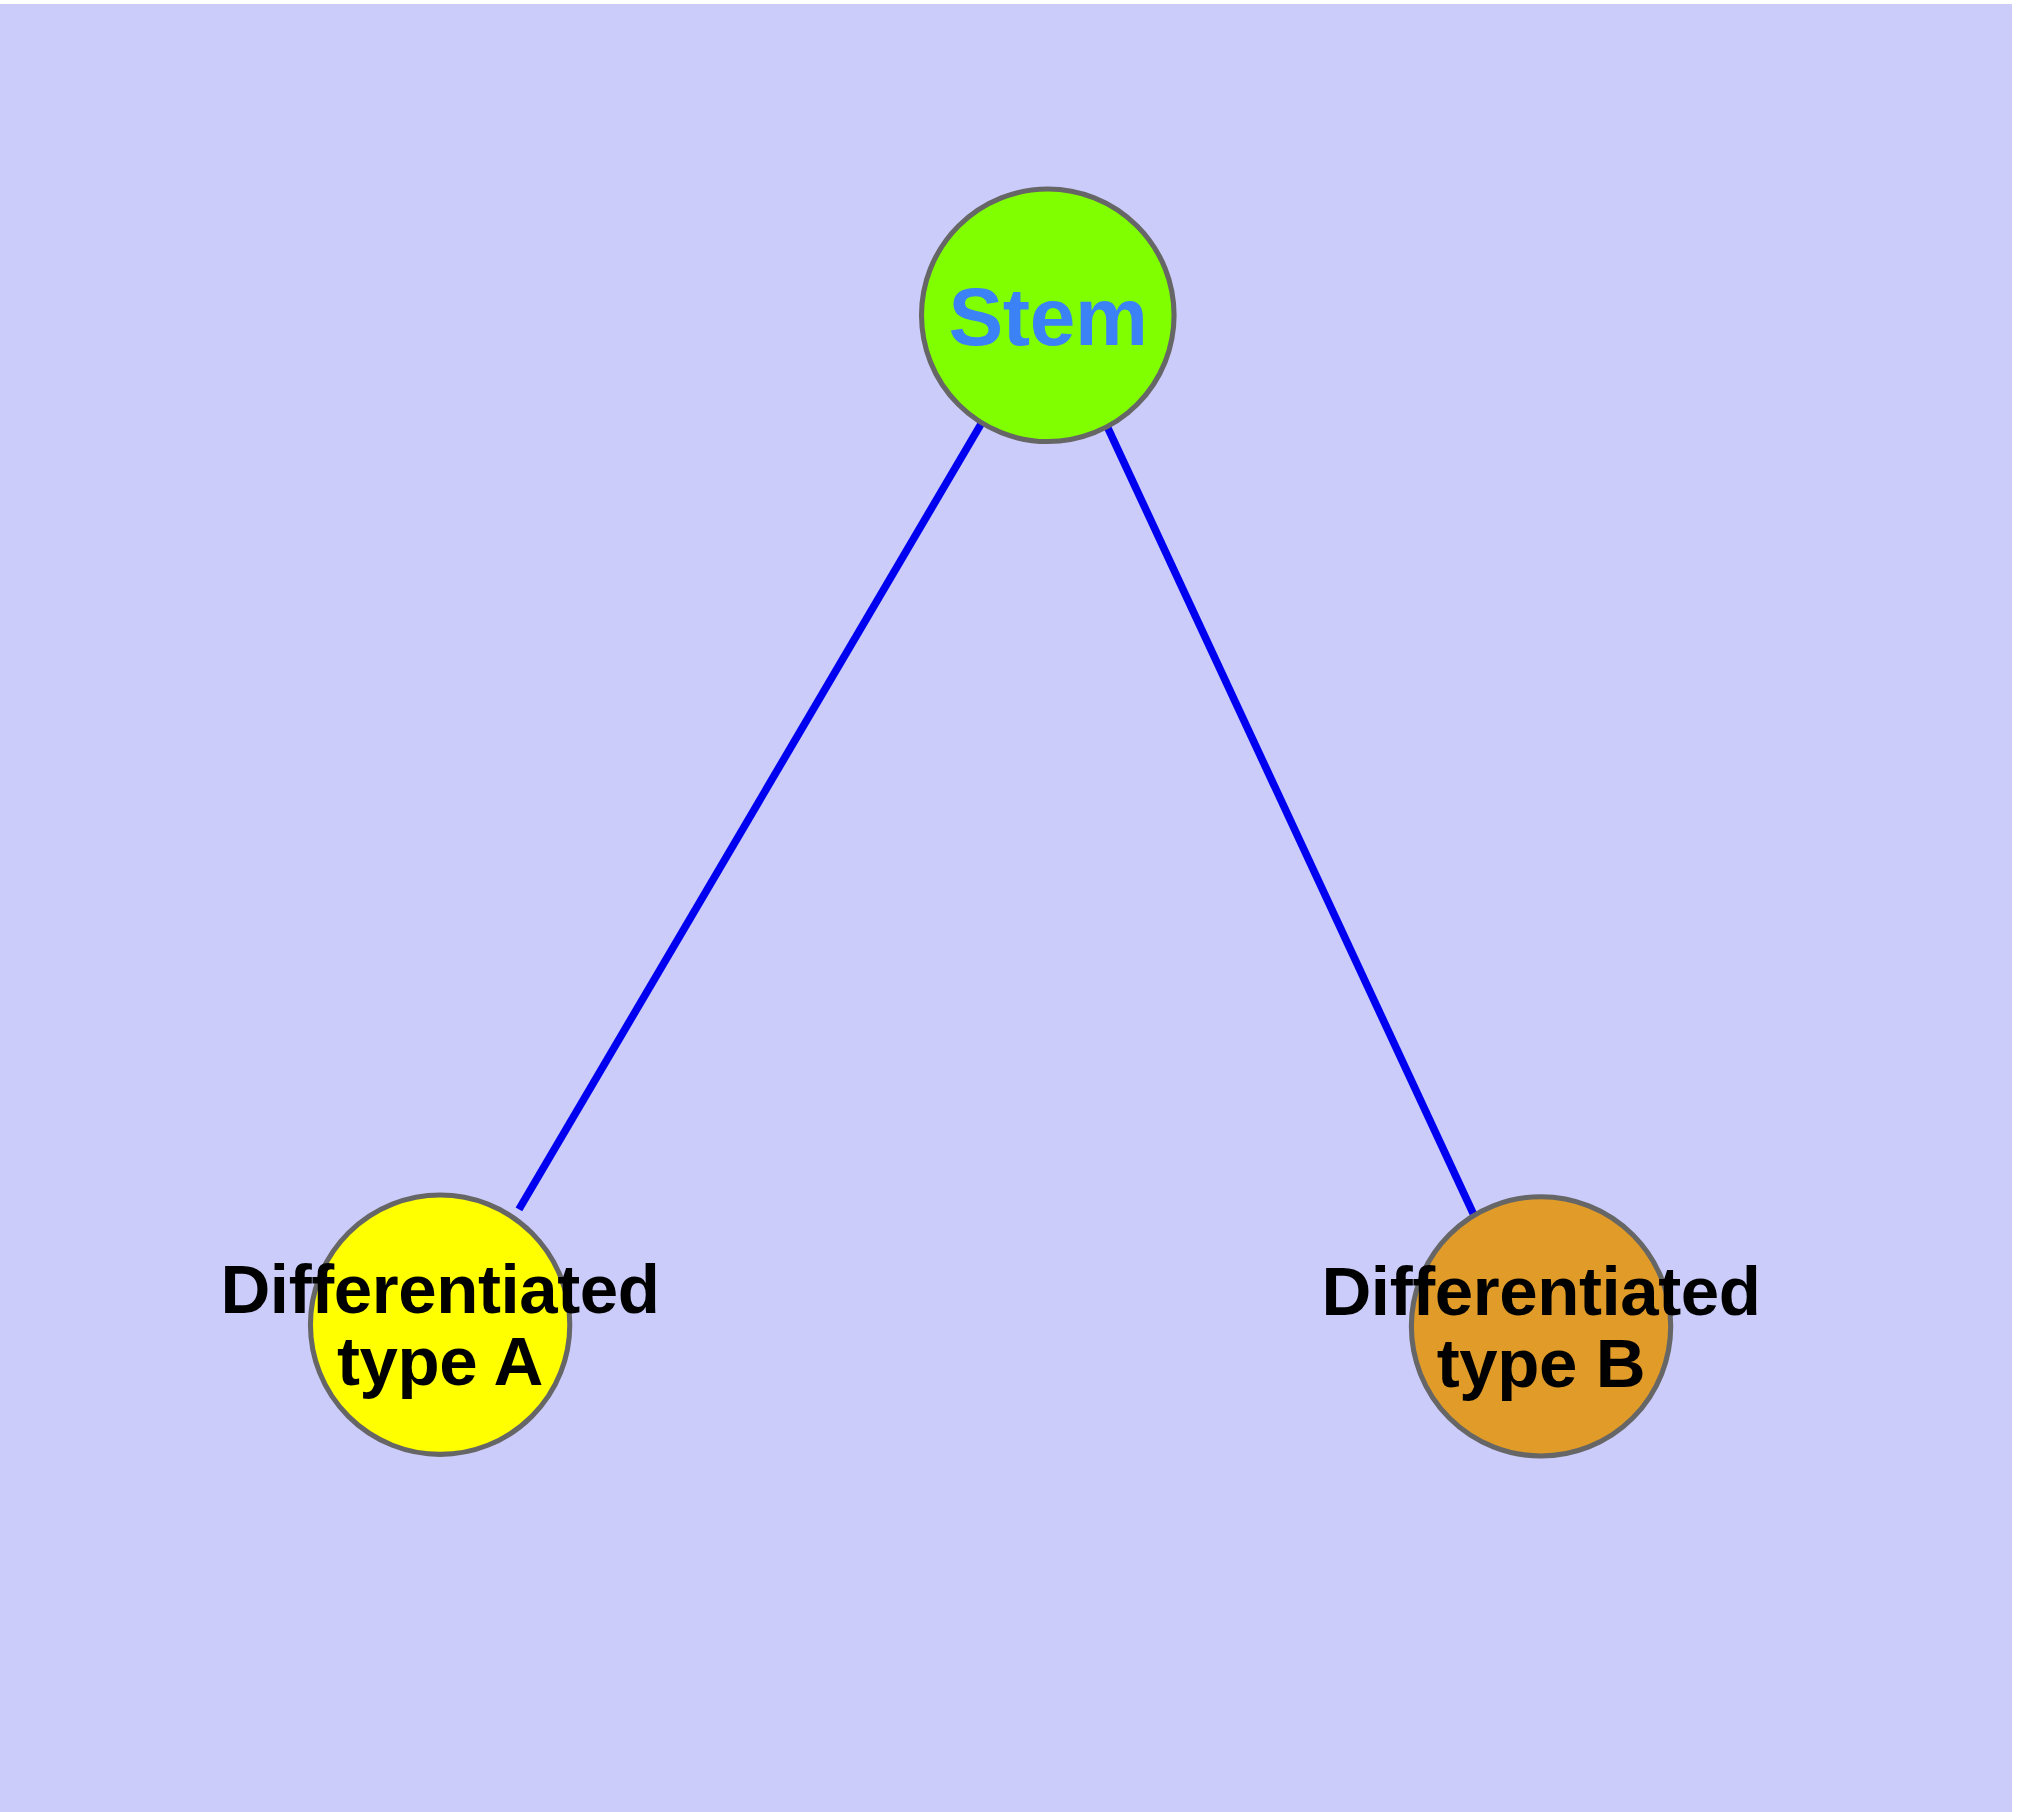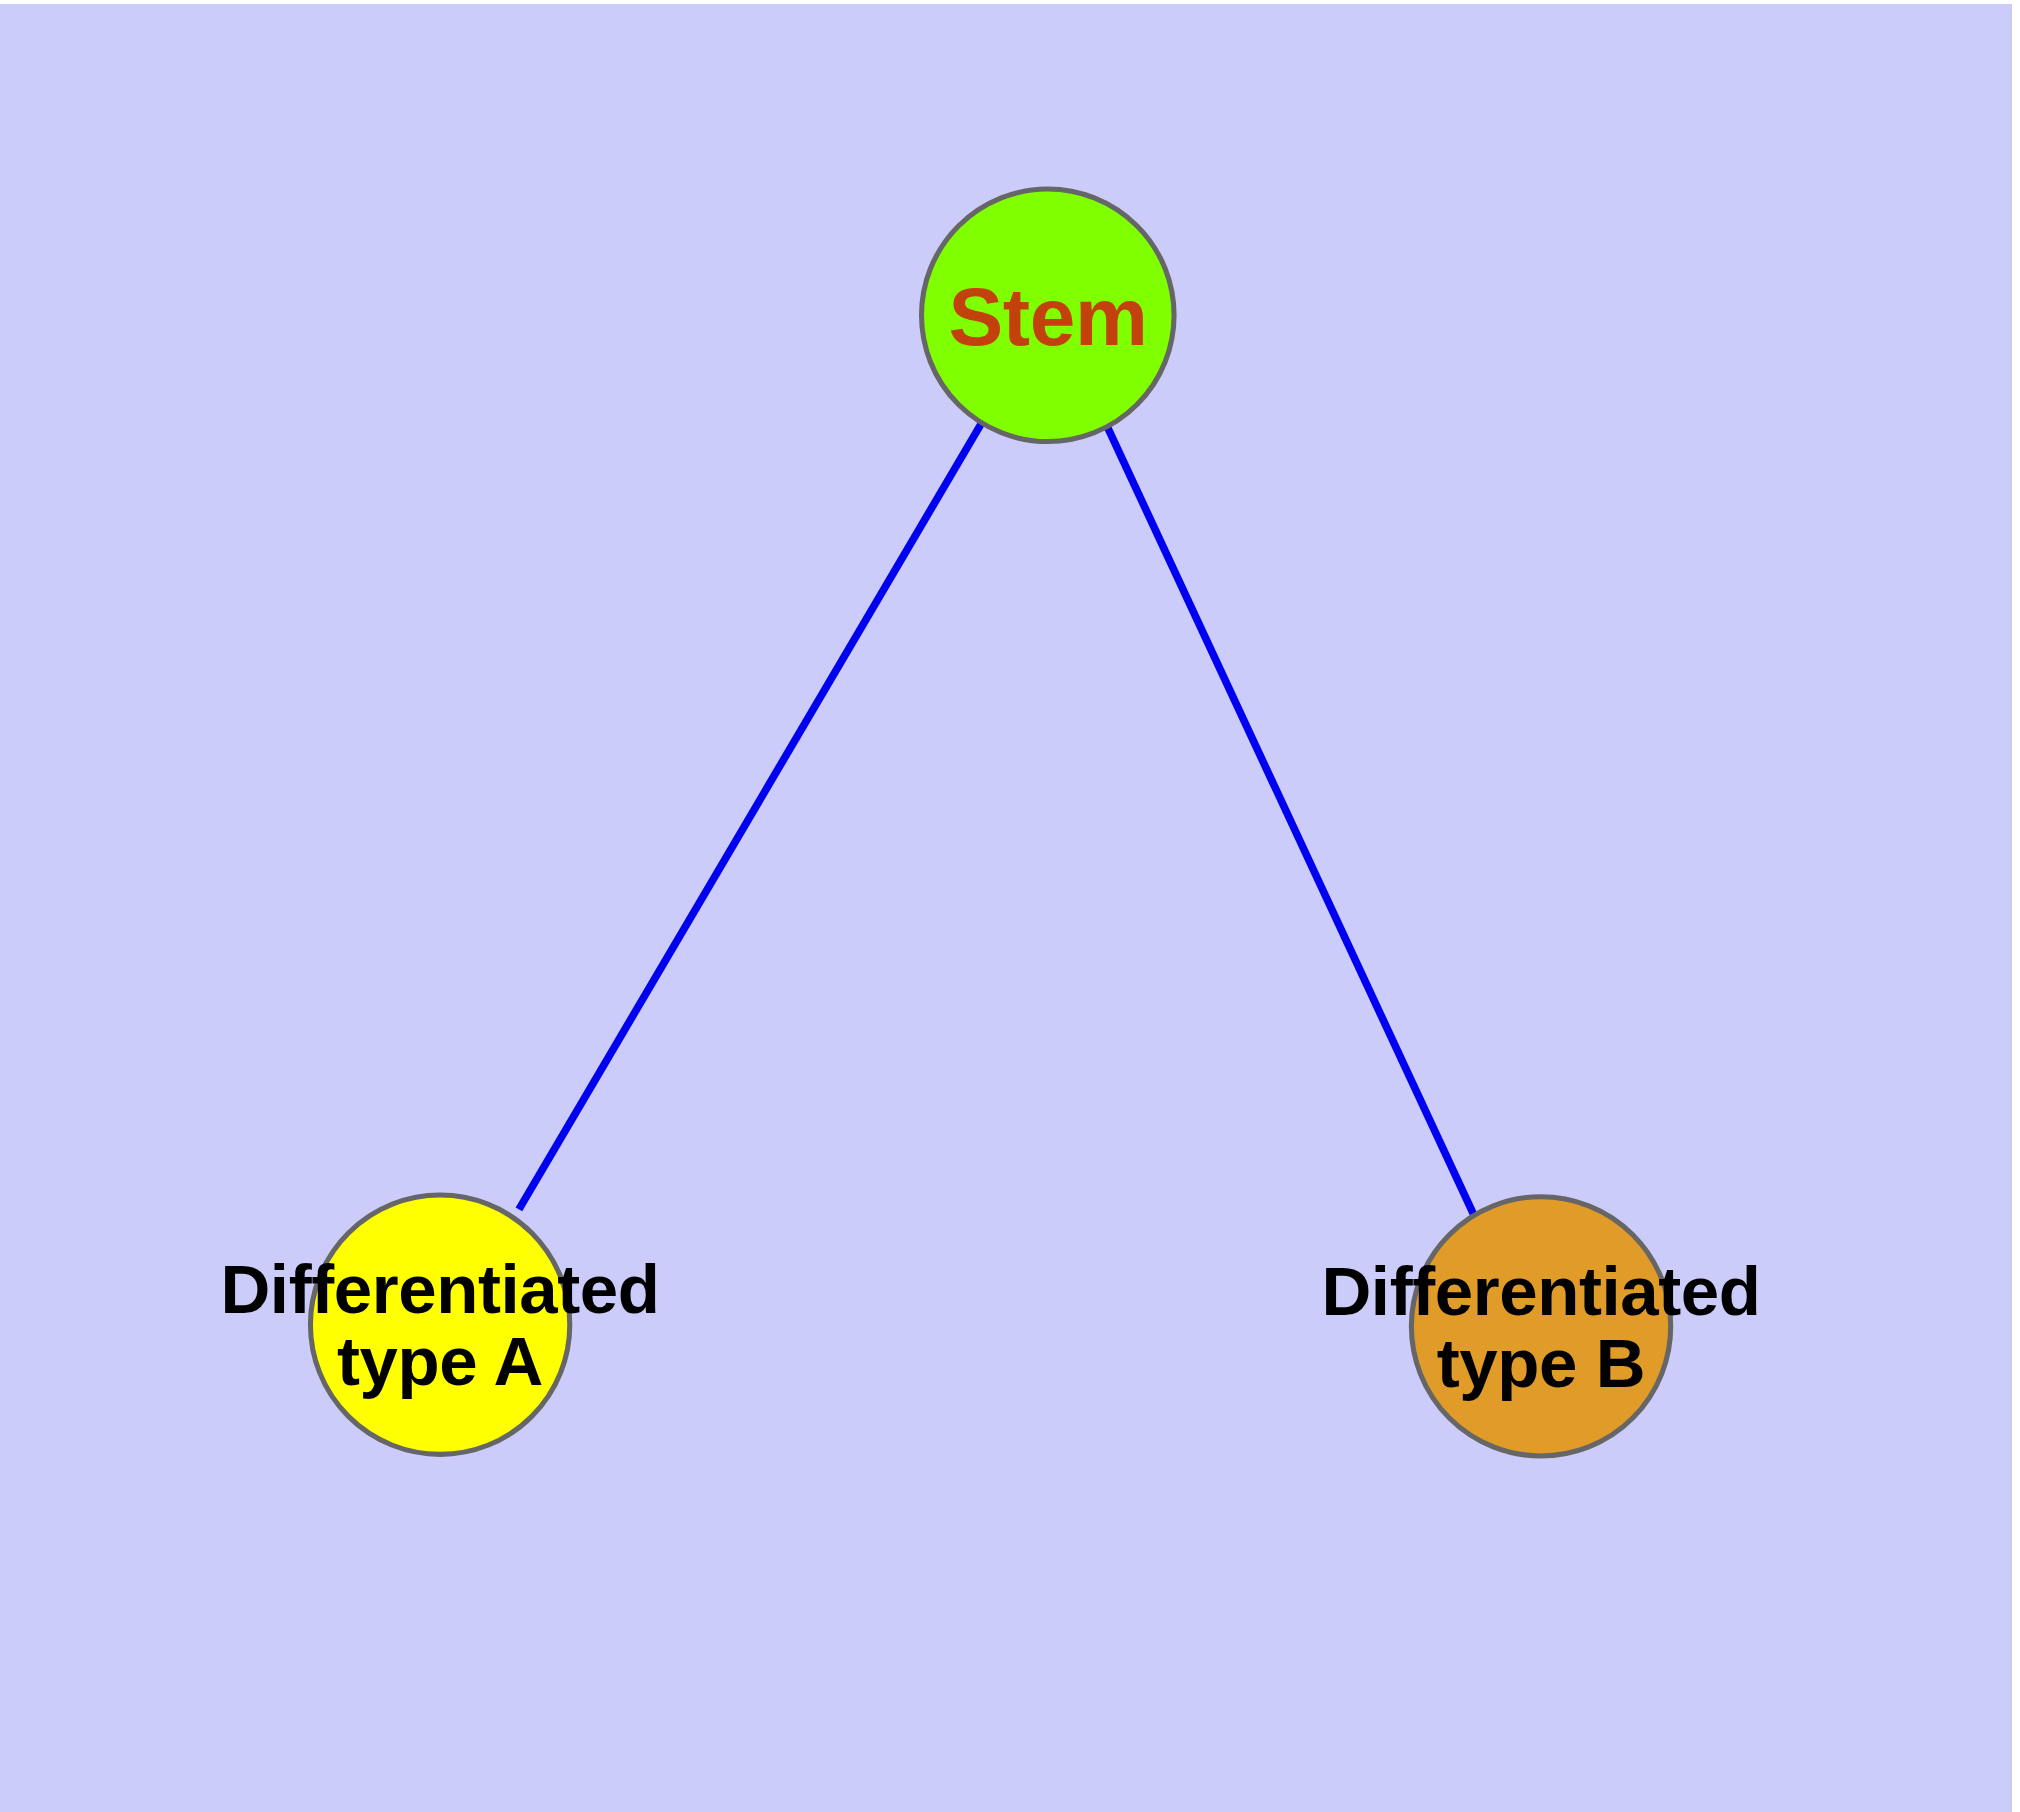--- a/index.html
+++ b/index.html
@@ -84,21 +84,21 @@
       <line class="graph-edge" x1="1306" y1="503" x2="1738" y2="1432" style="stroke: rgb(0, 0, 240);"></line>
     </g>
 
     <g>
       <circle class="graph-node-circle" cx="1236" cy="372" r="149" fill="#80ff00" style="stroke: rgb(102, 102, 102);"></circle>
       <circle class="graph-node-circle" cx="519" cy="1563" r="153" fill="#ffff00" style="stroke: rgb(102, 102, 102);"></circle>
       <circle class="graph-node-circle" cx="1818" cy="1565" r="153" fill="#e09b28" style="stroke: rgb(102, 102, 102);"></circle>
     </g>
   </svg>
 
-  <div id="label-stem" class="node-label" style="left: 1048px; top: 317px; color: #c2410c;">Stem</div>
+  <div id="label-stem" class="node-label" style="left: 1048px; top: 317px; color: #3b82f6;">Stem</div>
 
   <div id="label-diff-a" class="node-label" style="left: 440px; top: 1326px; color: rgb(0, 0, 0);">Differentiated
 type A</div>
 
   <div id="label-diff-b" class="node-label" style="left: 1541px; top: 1328px; color: rgb(0, 0, 0);">Differentiated
 type B</div>
 
 </div>
 
 

